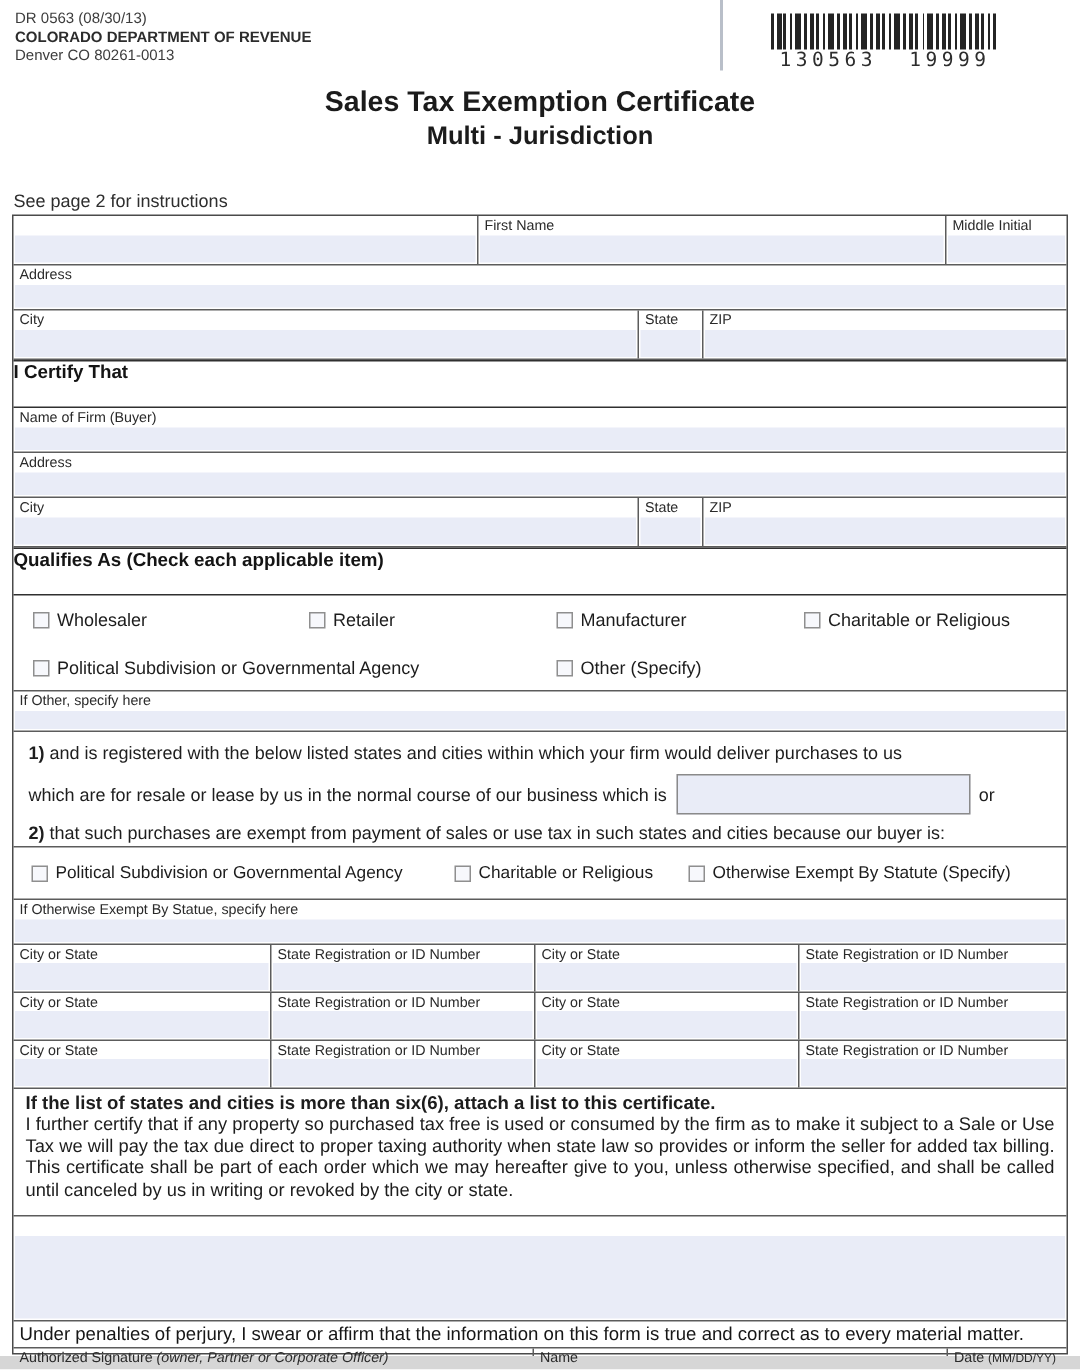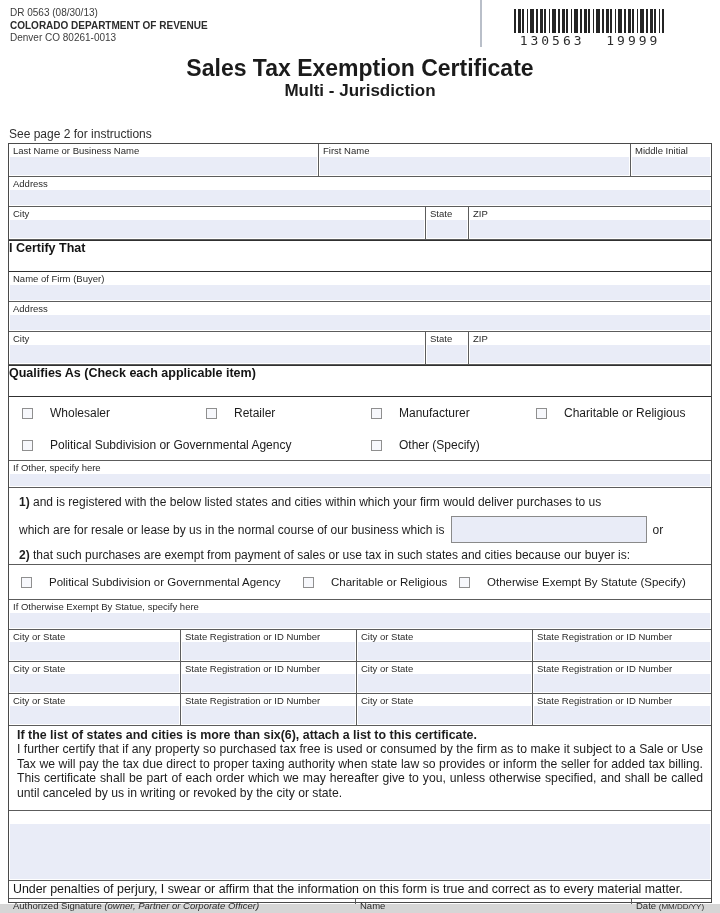--- a/index.html
+++ b/index.html
@@ -20,21 +20,21 @@
       #242424 0px,#242424 2px,#fff 2px,#fff 4px,
       #242424 4px,#242424 7px,#fff 7px,#fff 8px,
       #242424 8px,#242424 10px,#fff 10px,#fff 13px,
       #242424 13px,#242424 14px,#fff 14px,#fff 16px,
       #242424 16px,#242424 20px,#fff 20px,#fff 22px);}
   .barcode-num{position:absolute;left:502px;top:33px;width:176px;text-align:center;
     font-family:"DejaVu Sans Mono",monospace;font-size:13px;letter-spacing:3px;color:#2d2d2d;white-space:pre}
 
   
   .title{position:absolute;left:0;right:0;top:57px;text-align:center;font-weight:bold;color:#1b1b1b}
-  .title .t1{font-size:23px;line-height:23px}
+  .title .t1{font-size:19px;line-height:23px}
   .title .t2{font-size:17px;line-height:22px}
 
   .see-note{position:absolute;left:9px;top:127px;font-size:12px;color:#2e2e2e}
 
   
   .form{position:absolute;left:8px;top:143px;width:704px;height:760px;border:1px solid #4a4a4a;
     background:#fff;display:flex;flex-direction:column}
   .row{display:flex;border-bottom:1px solid #5c5c5c;position:relative;flex:0 0 auto}
   .cell{position:relative;border-right:1px solid #5c5c5c}
   .cell.last{border-right:none}
@@ -48,21 +48,21 @@
     text-align:center;font-weight:bold;font-size:12.5px;line-height:15px;color:#141414}
 
   
   .c-last{width:310px}.c-first{width:312px}.c-mi{flex:1}
   .c-city{width:417px}.c-state{width:43px}.c-zip{flex:1}
   .c-full{flex:1}
 
   
   .qualboxes{height:64px}
   .exemptboxes{height:35px}
-  .cbitem{position:absolute;display:flex;align-items:center;gap:17px;font-size:12px;color:#1c1c1c;white-space:nowrap}
+  .cbitem{position:absolute;display:flex;align-items:center;gap:5px;font-size:12px;color:#1c1c1c;white-space:nowrap}
   .cb{width:11px;height:11px;border:1px solid #8f8f8f;background:#f7f8fc;flex:0 0 auto}
   .qi1{left:13px;top:9px}.qi2{left:197px;top:9px}.qi3{left:362px;top:9px}.qi4{left:527px;top:9px}
   .qi5{left:13px;top:41px}.qi6{left:362px;top:41px}
   .ei1{left:12px;top:11px}.ei2{left:294px;top:11px}.ei3{left:450px;top:11px}
   .exemptboxes .cbitem{font-size:11.5px}
 
   .ifother{height:27px}
 
   
   .para1{height:77px;padding:7px 10px 0;font-size:12px;color:#1e1e1e}
@@ -112,21 +112,20 @@
   <div class="t1">Sales Tax Exemption Certificate</div>
   <div class="t2">Multi - Jurisdiction</div>
 </div>
 
 <div class="see-note">See page 2 for instructions</div>
 
 <div class="form">
 
   <div class="row h33">
     <div class="cell c-last">
-      <div class="lbl">Last Name or Business Name</div>
       <div class="fill"></div>
     </div>
     <div class="cell c-first">
       <div class="lbl">First Name</div>
       <div class="fill"></div>
     </div>
     <div class="cell c-mi last">
       <div class="lbl">Middle Initial</div>
       <div class="fill"></div>
     </div>

